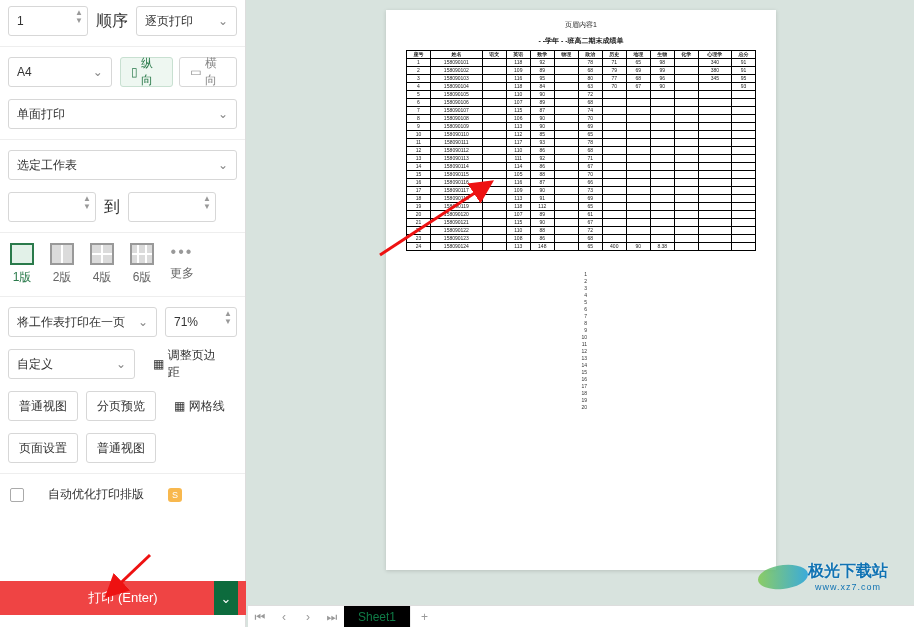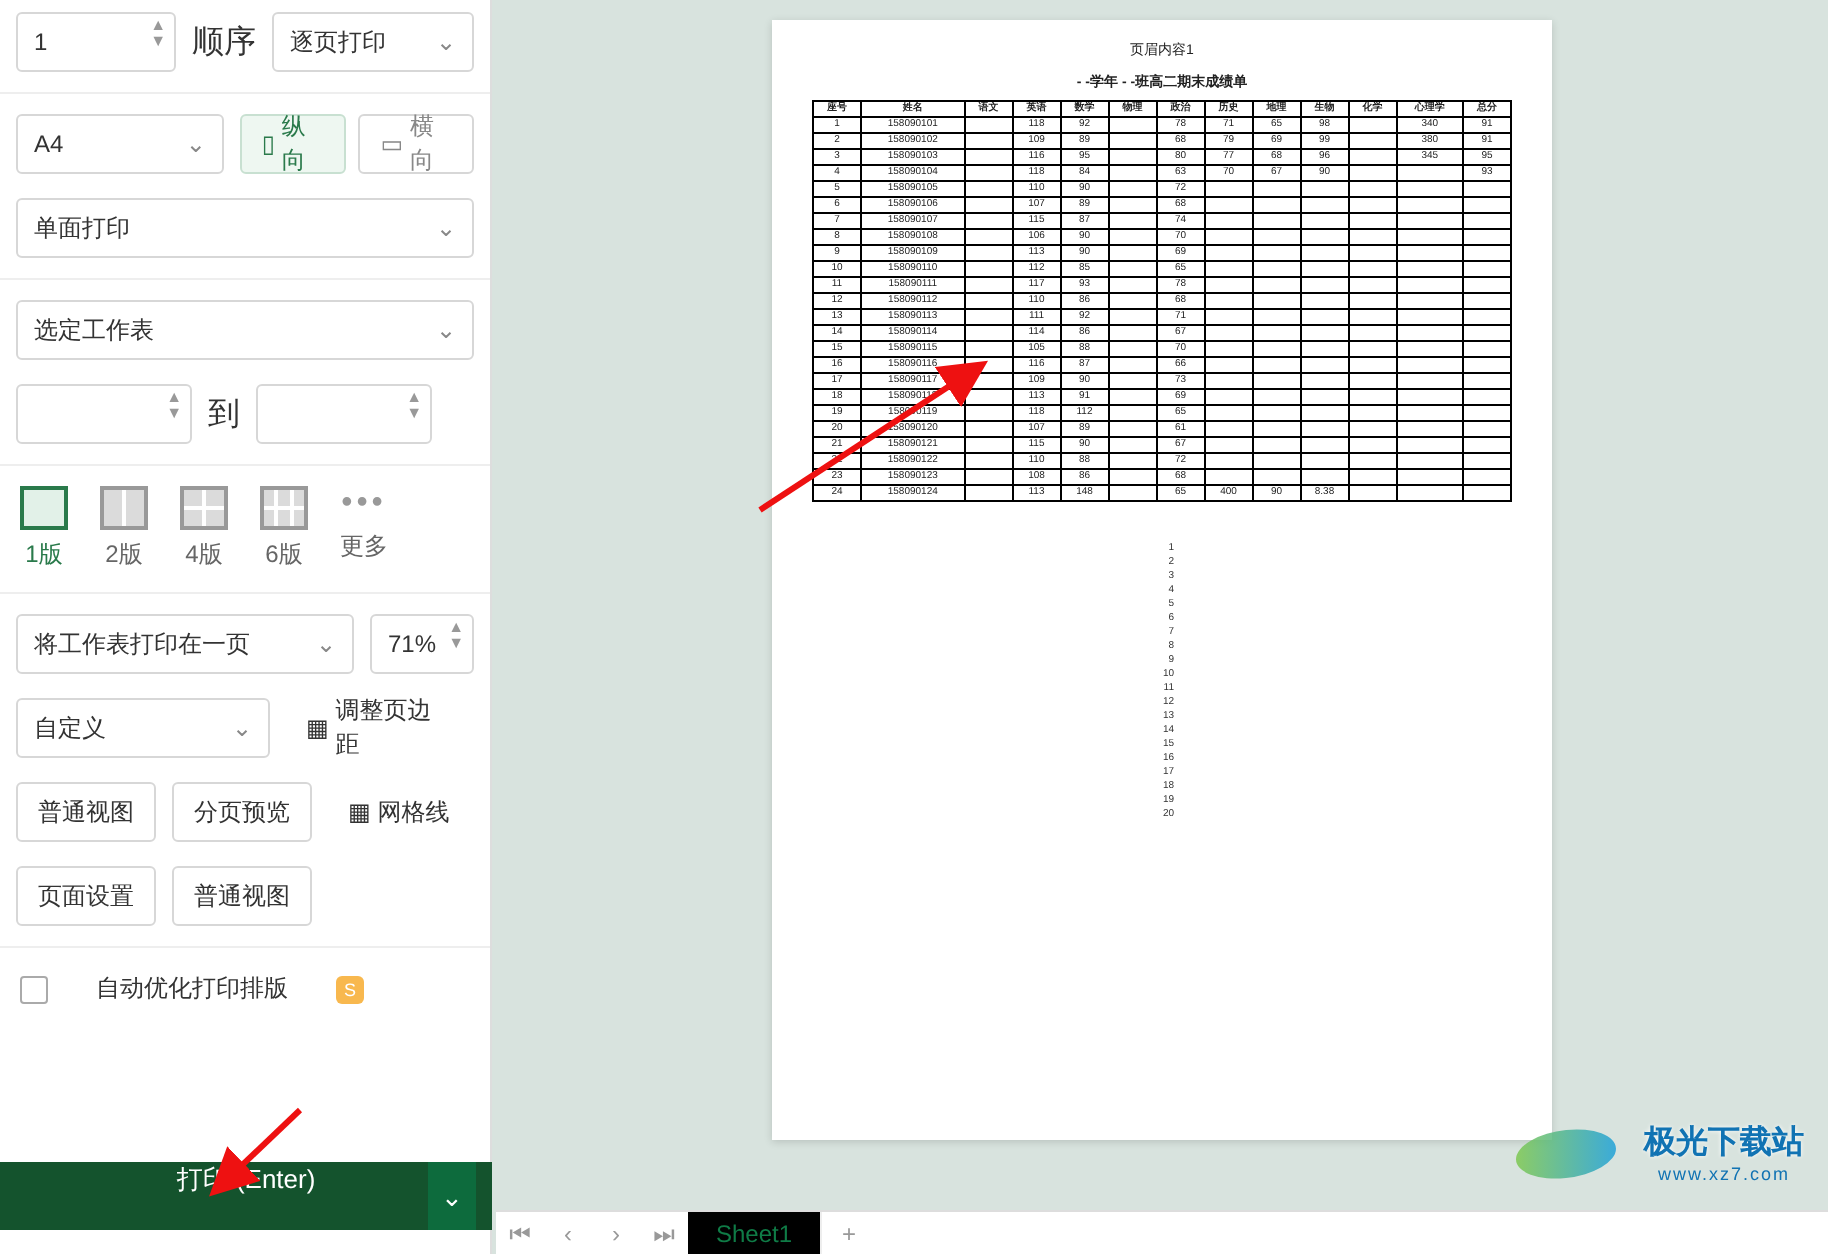--- a/index.html
+++ b/index.html
@@ -23,38 +23,38 @@
   .layout-opt.active .layout-box { border-color: #2a7a4b; background: #e2f1e8; }
   .lb2 { grid-template-columns: 1fr 1fr; gap: 2px; }
   .lb4 { grid-template-columns: 1fr 1fr; grid-template-rows: 1fr 1fr; gap: 2px; }
   .lb6 { grid-template-columns: 1fr 1fr 1fr; grid-template-rows: 1fr 1fr; gap: 2px; }
   .layout-box .c { background: #999; opacity: .35; }
   .more-dots { font-size: 16px; letter-spacing: 2px; color: #999; }
   .chk-row { display: flex; align-items: center; gap: 24px; padding: 8px 10px; font-size: 12px; color: #333; }
   .chk { width: 14px; height: 14px; border: 1px solid #aaa; border-radius: 2px; }
   .premium { width: 14px; height: 14px; background: #f8b84e; border-radius: 3px; display: inline-flex; align-items: center; justify-content: center; color: #fff; font-size: 9px; }
 
-  .print-btn { position: absolute; left: 0; bottom: 12px; width: 246px; height: 34px; background: #14532d; color: #fff; display: flex; justify-content: center; font-size: 13px; }
+  .print-btn { position: absolute; left: 0; bottom: 12px; width: 246px; height: 34px; background: #ef4444; color: #fff; display: flex; align-items: center; justify-content: center; font-size: 13px; }
   .print-btn .dd { position: absolute; right: 8px; top: 0; height: 34px; width: 24px; display: flex; align-items: center; justify-content: center; background: #0d6b3d; }
 
   .preview-area { position: absolute; left: 248px; top: 0; right: 0; bottom: 22px; background: #d8e3de; display: flex; justify-content: center; padding-top: 10px; }
   .page { width: 390px; height: 560px; background: #fff; box-shadow: 0 1px 4px rgba(0,0,0,.15); position: relative; font-size: 5px; color: #222; }
   .page-header { text-align: center; font-size: 7px; padding-top: 10px; }
   .page-title { text-align: center; font-size: 7px; padding-top: 6px; font-weight: bold; }
   .mini-table { margin: 4px 20px 0 20px; border-collapse: collapse; width: calc(100% - 40px); }
   .mini-table td, .mini-table th { border: 1px solid #000; font-size: 5px; padding: 0 1px; text-align: center; height: 7px; line-height: 7px; overflow: hidden; white-space: nowrap; }
   .num-col { margin: 20px auto 0; width: 12px; font-size: 5px; text-align: right; line-height: 7px; color: #333; }
 
   .sheet-tabs { position: absolute; left: 248px; right: 0; bottom: 0; height: 22px; background: #fff; border-top: 1px solid #ddd; display: flex; align-items: center; font-size: 12px; }
   .nav-btns { display: flex; }
   .nav-btns .nb { width: 24px; text-align: center; color: #999; cursor: pointer; }
   .tab { padding: 0 14px; height: 22px; line-height: 22px; color: #0f7b46; border-right: 1px solid #eee; background: #000000; }
   .plus-tab { padding: 0 10px; color: #999; cursor: pointer; }
 
-  .watermark { position: absolute; right: 6px; bottom: 30px; width: 150px; height: 42px; display: flex; align-items: center; gap: 14px; font-family: sans-serif; }
+  .watermark { position: absolute; right: 6px; bottom: 30px; width: 150px; height: 42px; display: flex; align-items: center; gap: 0; font-family: sans-serif; }
   .wm-swoosh { width: 50px; height: 42px; position: relative; }
   .wm-swoosh::before { content: ""; position: absolute; left: 0; top: 10px; width: 50px; height: 24px; border-radius: 50%; background: linear-gradient(90deg,#7ec850,#1fa1d9); transform: skewY(-6deg); opacity: .85; }
   .wm-text { font-size: 16px; font-weight: bold; color: #1173b3; text-shadow: 0 0 2px #fff; }
   .wm-sub { font-size: 9px; color: #1173b3; letter-spacing: 1px; text-align: center; }
 
   .arrow1 { position: absolute; pointer-events: none; }
   svg.arrow { overflow: visible; }
 </style>
 </head>
 <body>
@@ -158,21 +158,21 @@
     </div>
   </div>
 
   <div class="hr"></div>
 
   <div class="row">
     <div class="field" style="flex:1">
       <span>将工作表打印在一页</span>
       <span class="chev">⌄</span>
     </div>
-    <div class="field" style="width:52px">
+    <div class="field" style="width:72px">
       <span>71%</span>
       <span class="spin">▲<br>▼</span>
     </div>
   </div>
 
   <div class="row">
     <div class="field" style="width:128px">
       <span>自定义</span>
       <span class="chev">⌄</span>
     </div>

